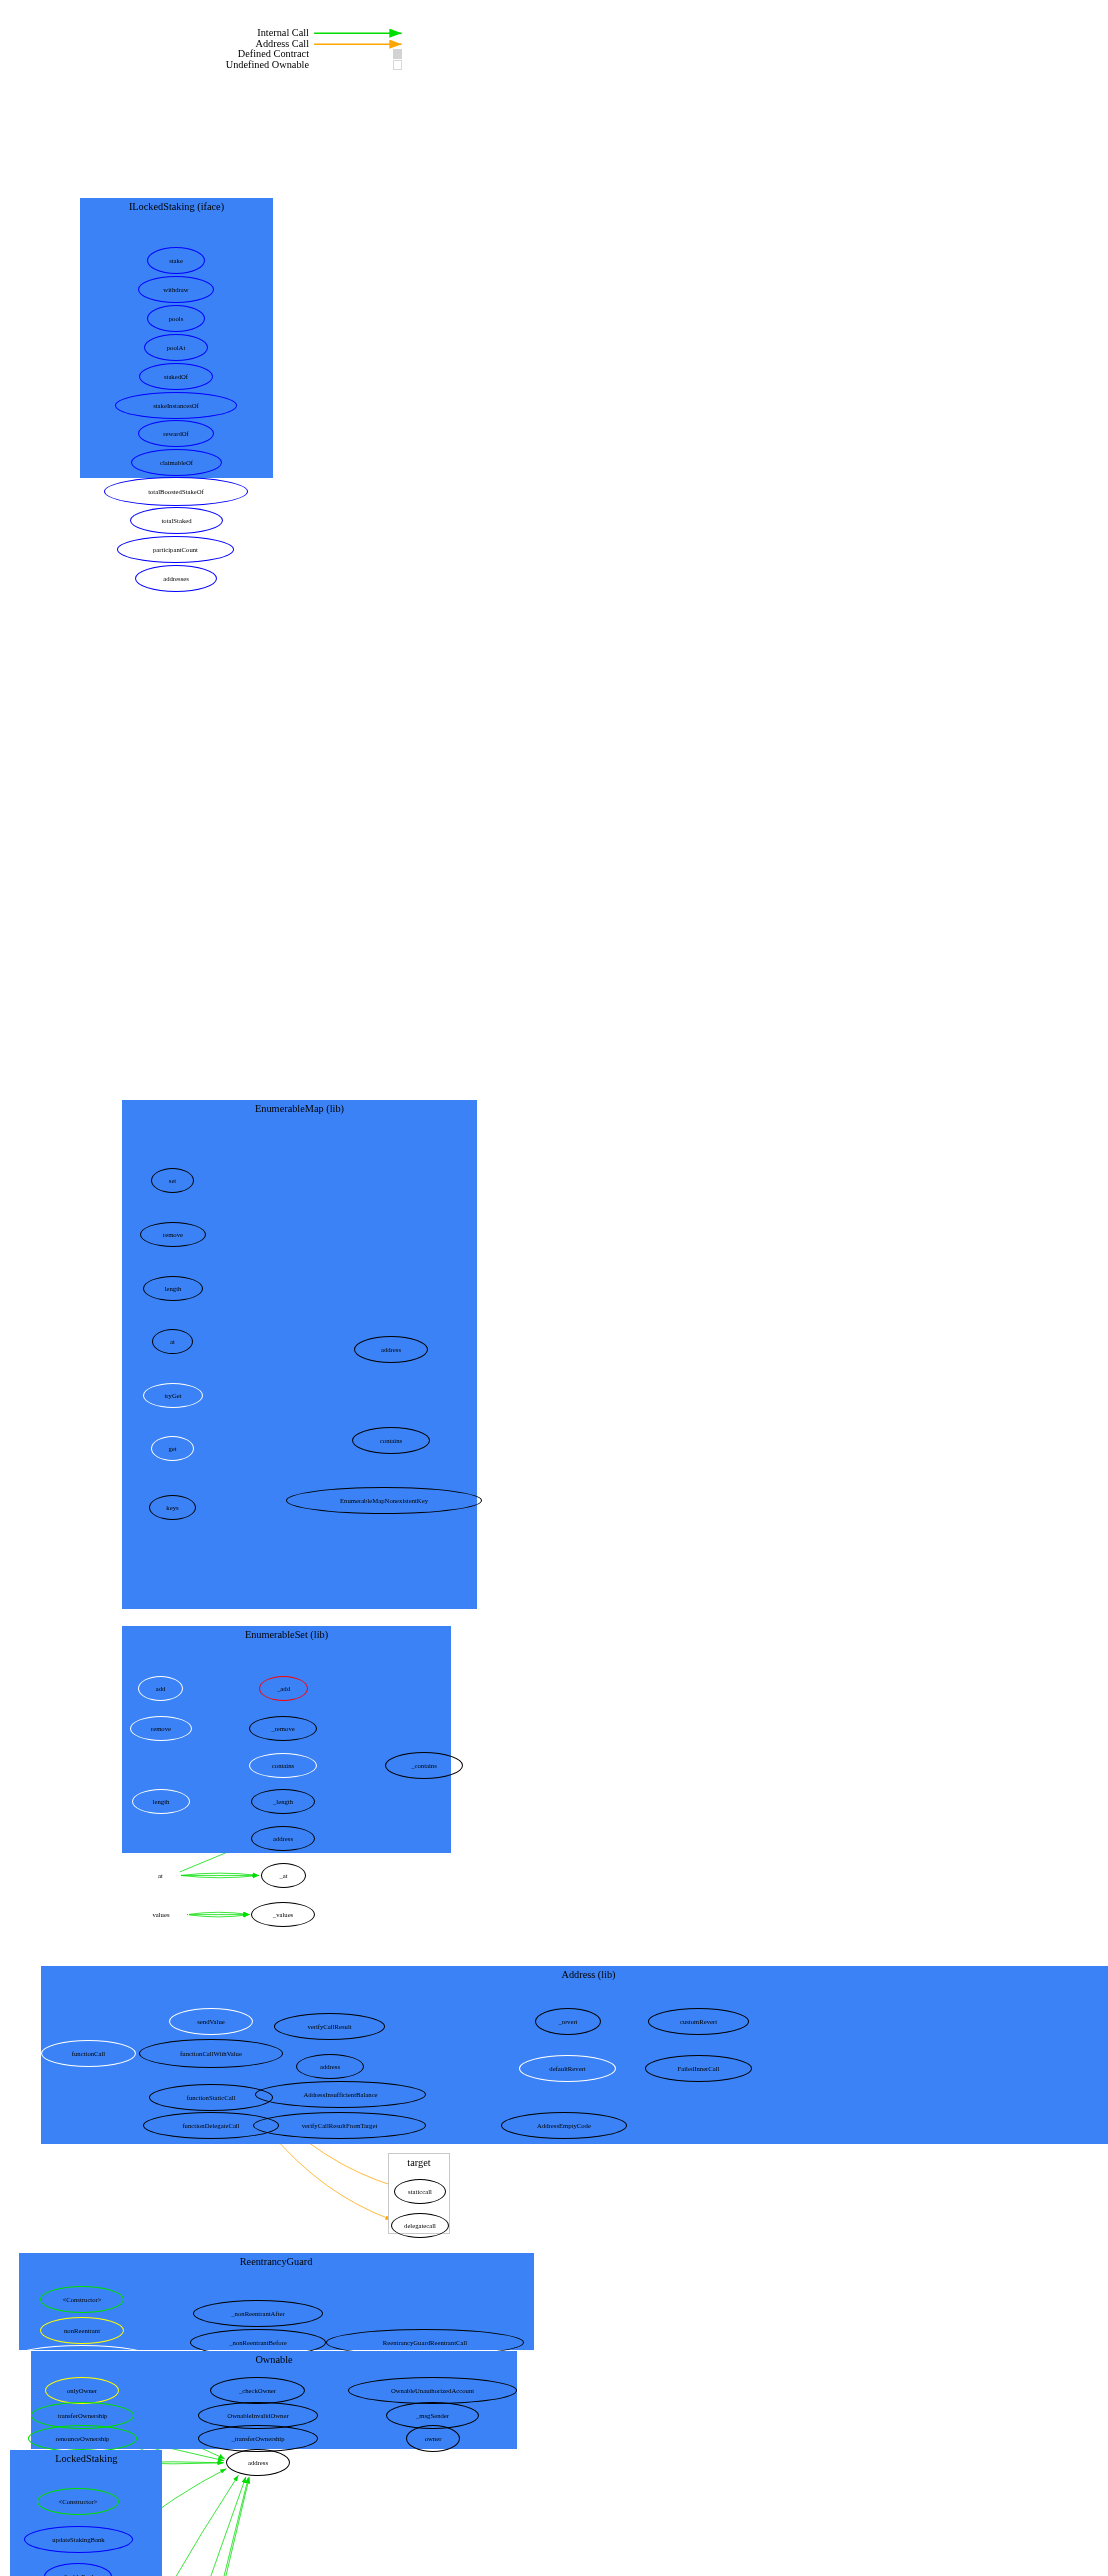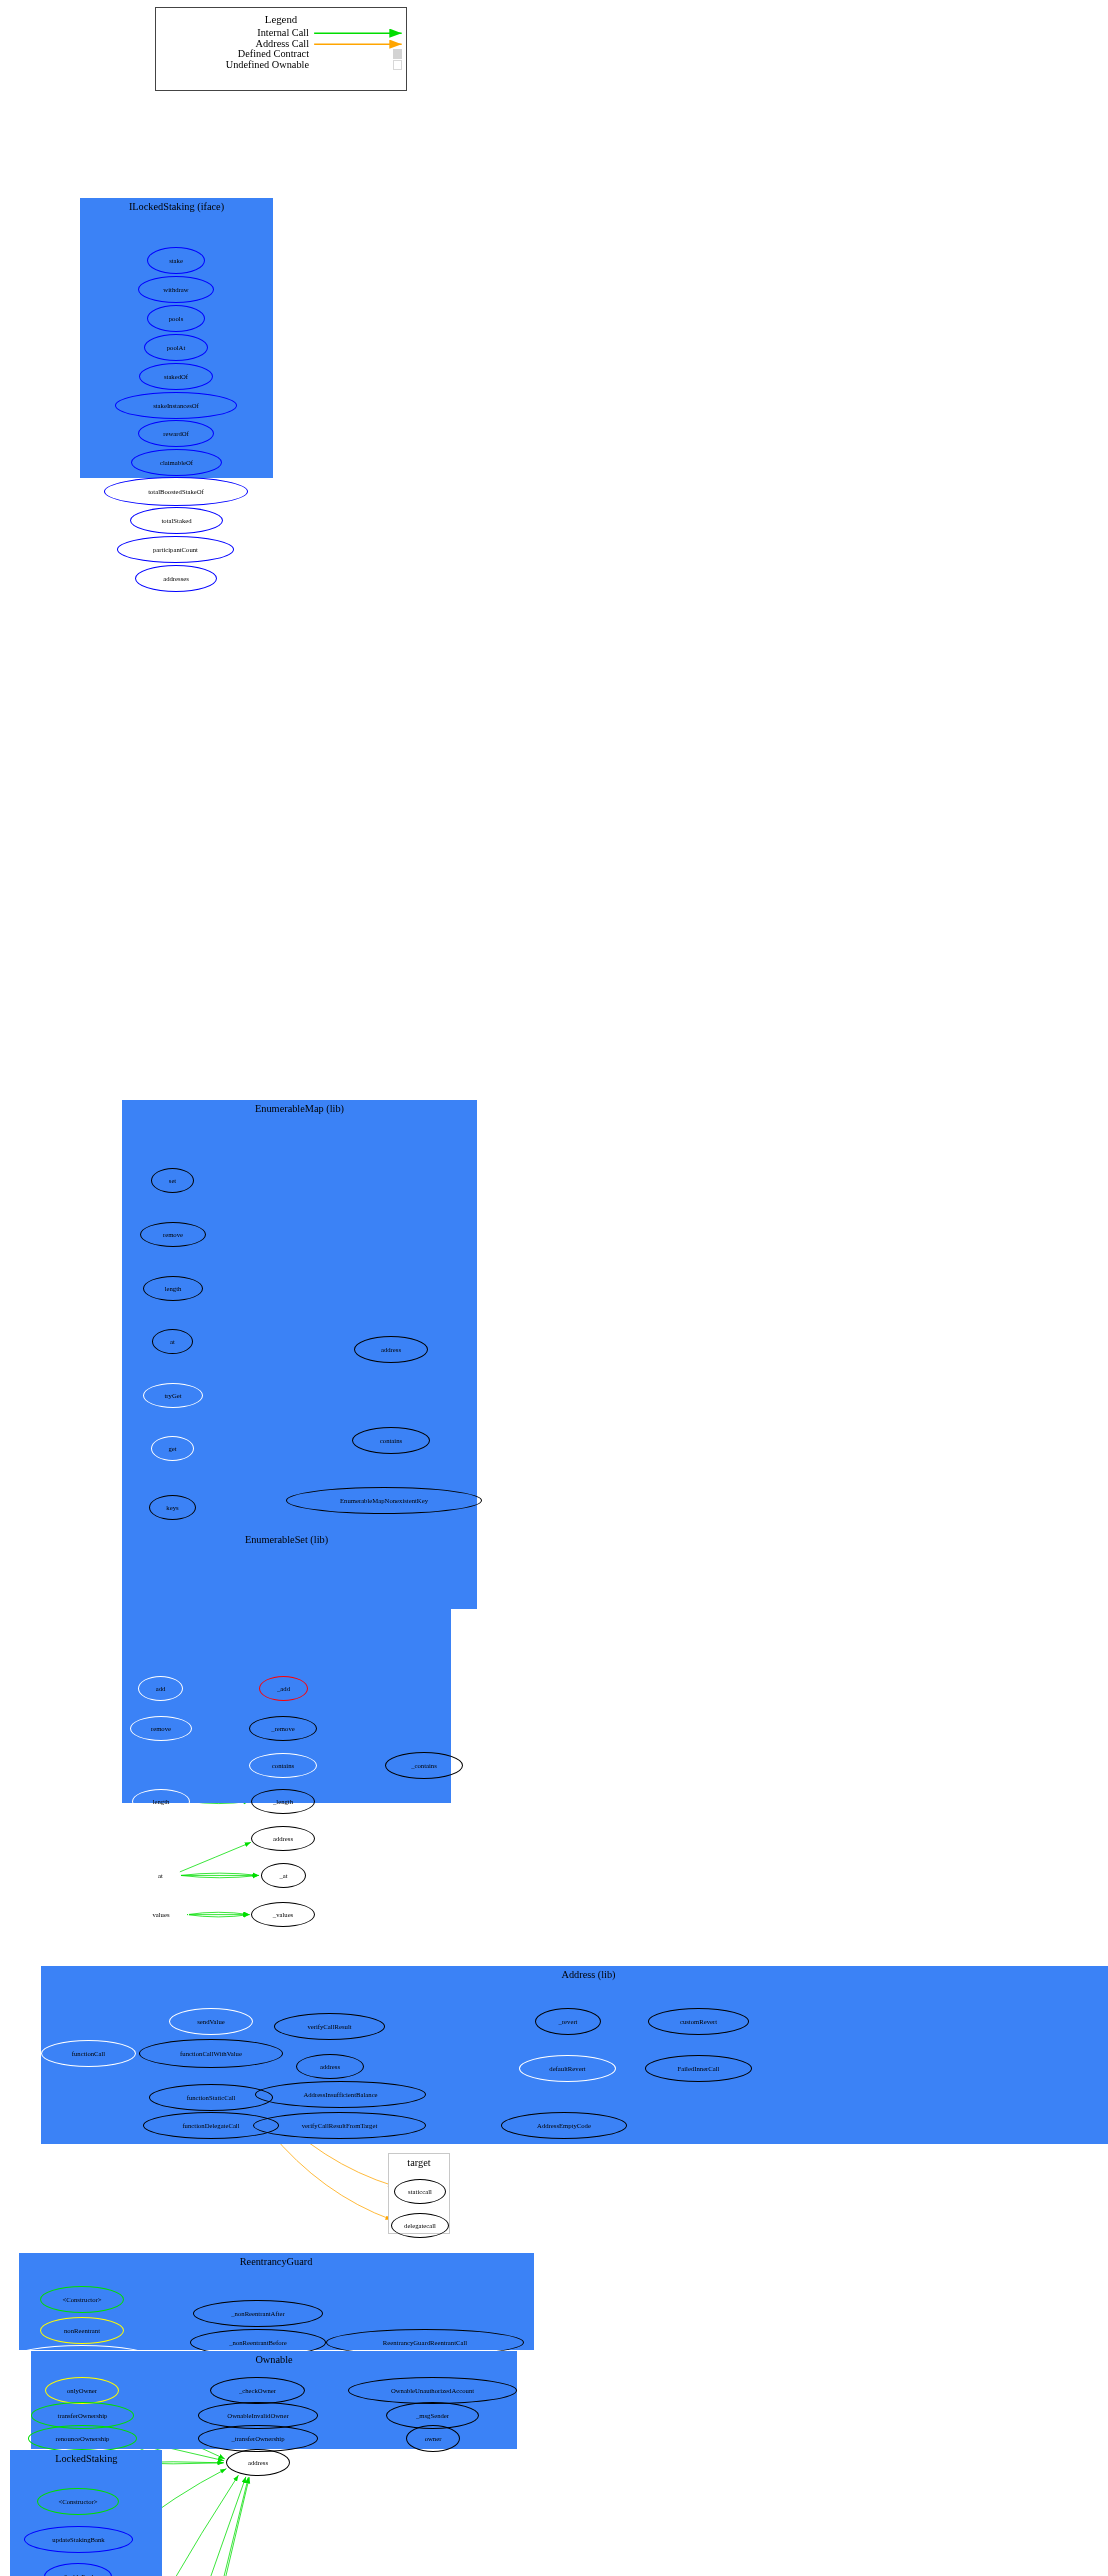--- a/index.html
+++ b/index.html
@@ -208,21 +208,21 @@
       <div class="node" style="left: 151px; top: 1168px; width: 43px; height: 25px; border: 0.8px solid rgb(0, 0, 0); font-size: 6.7px;">set</div>
       <div class="node" style="left: 140px; top: 1222px; width: 66px; height: 25px; border: 0.8px solid rgb(0, 0, 0); font-size: 6.7px;">remove</div>
       <div class="node" style="left: 143px; top: 1276px; width: 60px; height: 25px; border: 0.8px solid rgb(0, 0, 0); font-size: 6.7px;">length</div>
       <div class="node" style="left: 152px; top: 1329px; width: 41px; height: 25px; border: 0.8px solid rgb(0, 0, 0); font-size: 6.7px;">at</div>
       <div class="node" style="left: 143px; top: 1383px; width: 60px; height: 25px; border: 0.8px solid rgb(255, 255, 255); font-size: 6.7px;">tryGet</div>
       <div class="node" style="left: 151px; top: 1436px; width: 43px; height: 25px; border: 0.8px solid rgb(255, 255, 255); font-size: 6.7px;">get</div>
       <div class="node" style="left: 149px; top: 1495px; width: 47px; height: 25px; border: 0.8px solid rgb(0, 0, 0); font-size: 6.7px;">keys</div>
       <div class="node" style="left: 354px; top: 1336px; width: 74px; height: 27px; border: 0.8px solid rgb(0, 0, 0); font-size: 6.7px;">address</div>
       <div class="node" style="left: 352px; top: 1427px; width: 78px; height: 27px; border: 0.8px solid rgb(0, 0, 0); font-size: 6.7px;">contains</div>
       <div class="node" style="left: 286px; top: 1487px; width: 196px; height: 27px; border: 0.8px solid rgb(0, 0, 0); font-size: 6.7px;">EnumerableMapNonexistentKey</div>
-      <div class="cluster" style="left: 122px; top: 1531px; width: 329px; height: 272px;">
+      <div class="cluster" style="left: 122px; top: 1626px; width: 329px; height: 227px;">
         <div class="cluster-title" style="font-size: 10.3px;">EnumerableSet  (lib)</div>
       </div>
       <div class="node" style="left: 138px; top: 1676px; width: 45px; height: 25px; border: 0.8px solid rgb(255, 255, 255); font-size: 6.7px;">add</div>
       <div class="node" style="left: 130px; top: 1716px; width: 62px; height: 25px; border: 0.8px solid rgb(255, 255, 255); font-size: 6.7px;">remove</div>
       <div class="node" style="left: 132px; top: 1789px; width: 58px; height: 25px; border: 0.8px solid rgb(255, 255, 255); font-size: 6.7px;">length</div>
       <div class="node" style="left: 140px; top: 1863px; width: 41px; height: 25px; border: 0.8px solid rgb(255, 255, 255); font-size: 6.7px;">at</div>
       <div class="node" style="left: 133px; top: 1902px; width: 56px; height: 25px; border: 0.8px solid rgb(255, 255, 255); font-size: 6.7px;">values</div>
       <div class="node" style="left: 259px; top: 1676px; width: 49px; height: 25px; border: 0.8px solid rgb(255, 0, 0); font-size: 6.7px;">_add</div>
       <div class="node" style="left: 249px; top: 1716px; width: 68px; height: 25px; border: 0.8px solid rgb(0, 0, 0); font-size: 6.7px;">_remove</div>
       <div class="node" style="left: 249px; top: 1753px; width: 68px; height: 25px; border: 0.8px solid rgb(255, 255, 255); font-size: 6.7px;">contains</div>
@@ -277,23 +277,20 @@
       <div class="node" style="left: 386px; top: 2402px; width: 93px; height: 27px; border: 0.8px solid rgb(0, 0, 0); font-size: 6.7px;">_msgSender</div>
       <div class="node" style="left: 406px; top: 2425px; width: 54px; height: 27px; border: 0.8px solid rgb(0, 0, 0); font-size: 6.7px;">owner</div>
       <div class="cluster" style="left: 10.3px; top: 2450px; width: 152px; height: 612px;">
         <div class="cluster-title" style="font-size: 10.3px;">LockedStaking</div>
       </div>
       <div class="node" style="left: 37px; top: 2488px; width: 82px; height: 27px; border: 0.8px solid rgb(0, 221, 0); font-size: 6.7px;">&lt;Constructor&gt;</div>
       <div class="node" style="left: 24px; top: 2526px; width: 109px; height: 27px; border: 0.8px solid rgb(0, 0, 255); font-size: 6.7px;">updateStakingBank</div>
       <div class="node" style="left: 44px; top: 2563px; width: 68px; height: 27px; border: 0.8px solid rgb(0, 0, 255); font-size: 6.7px;">disablePool</div>
     </div>
 
-  <div class="cluster legendbox" style="left:155px;top:7.2px;width:252px;height:84px;">
-    <div class="cluster-title" style="font-size:10.8px;top:5.2px;">Legend</div>
-  </div>
   <div id="legend-items">
       <div class="legend-label" style="left: 175px; top: 27px; width: 134px; font-size: 10.3px;">Internal Call</div>
       <svg width="95" height="10.3" style="position: absolute; left: 314px; top: 28px;" viewBox="0 0 184 20">
         <defs>
           <marker id="lm0" markerWidth="9" markerHeight="9" refX="8" refY="3" orient="auto" markerUnits="strokeWidth">
             <path d="M0,0 L8,3 L0,6 z" fill="#00dd00"></path>
           </marker>
         </defs>
         <line x1="0" y1="10" x2="170" y2="10" stroke="#00dd00" stroke-width="3" marker-end="url(#lm0)"></line>
       </svg>

